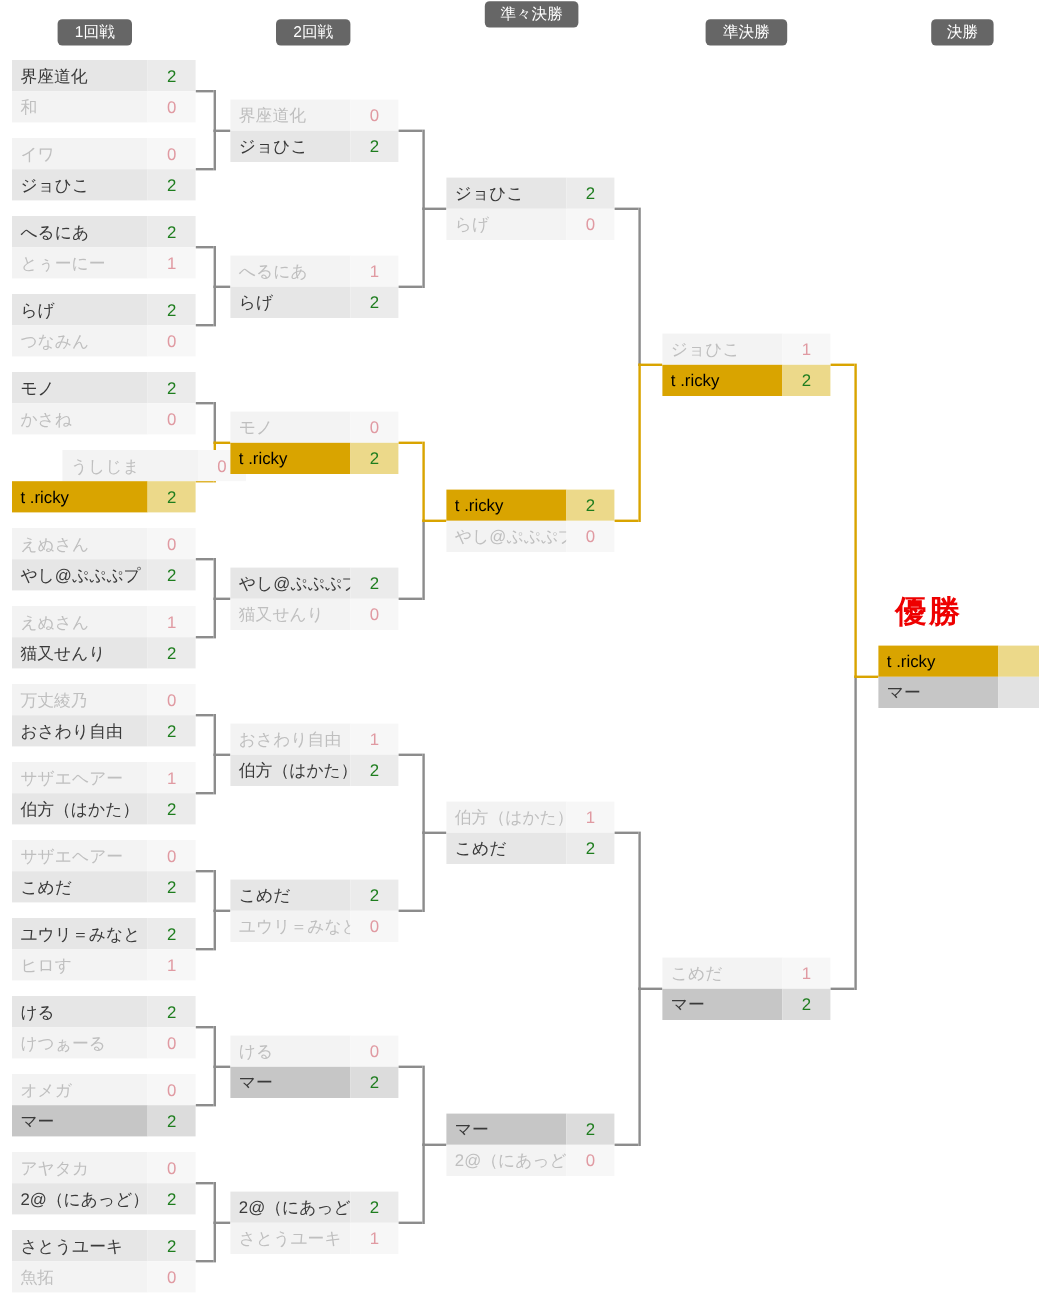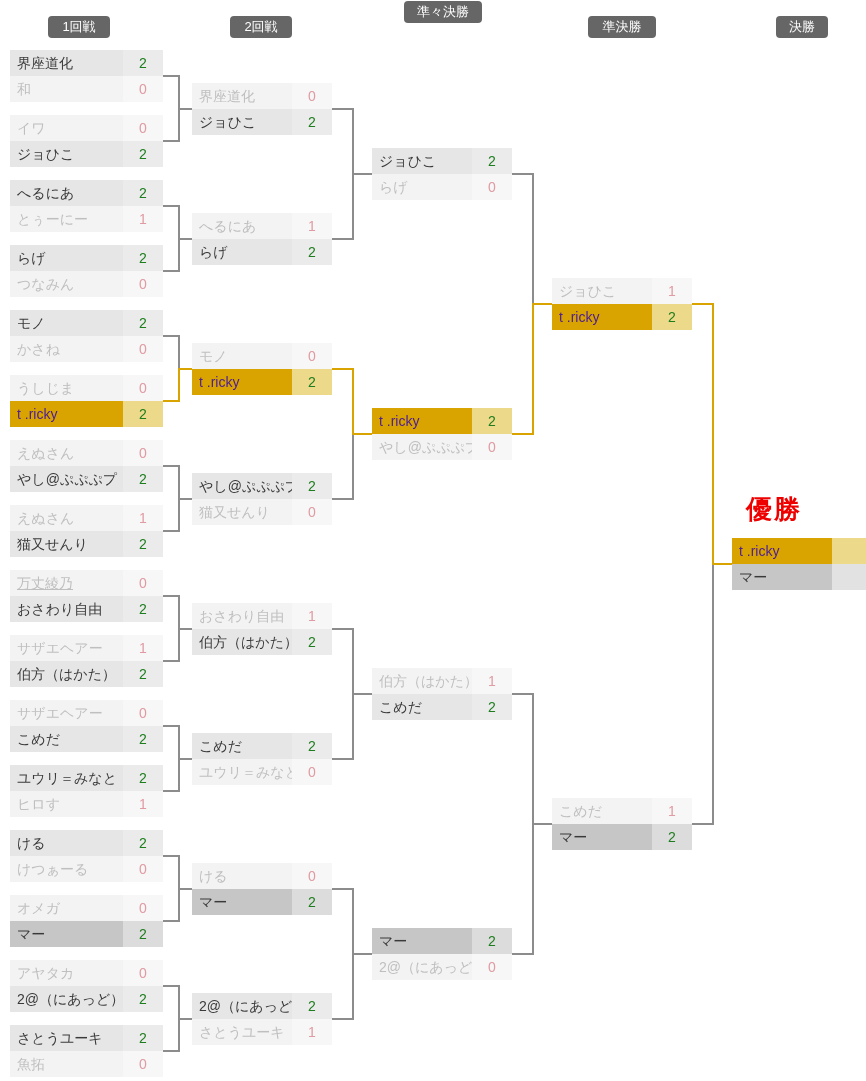--- a/index.html
+++ b/index.html
@@ -66,21 +66,21 @@
     background: #f6f6f6;
     color: #e8a0a8;
   }
   
   .slot.win .nm { background: #e6e6e6; color: #3a3a3a; }
   .slot.win .sc { background: #ebebeb; color: #1e7d1e; }
   
   .slot.lose .nm { background: #f3f3f3; color: #bfbfbf; }
   .slot.lose .sc { background: #f7f7f7; color: #e09aa2; }
   
-  .slot.gold .nm { background: #d9a400; color: #4c1d95; }
+  .slot.gold .nm { background: #d9a400; color: #000000; }
   .slot.gold .sc { background: #ecd98a; color: #1e7d1e; }
   
   .slot.grey .nm { background: #c6c6c6; color: #3a3a3a; }
   .slot.grey .sc { background: #dcdcdc; color: #1e7d1e; }
   .slot.grey.noscore .sc { background: #e2e2e2; }
   .slot.gold.noscore .sc { background: #ecd98a; }
 
   
   .champ-label {
     position: absolute;
@@ -228,21 +228,21 @@
           <div class="nm" style="width: 113px;">モノ</div>
           <div class="sc" style="width: 40px;">2</div>
         </div>
         <div class="slot lose">
           <div class="nm" style="width: 113px;">かさね</div>
           <div class="sc" style="width: 40px;">0</div>
         </div>
       </div>
       <div class="match" style="left: 10px; top: 375px; width: 153px;">
         <div class="slot lose">
-          <div class="nm" style="width: 113px;">うしじま</div>
+          <div class="nm" style="width: 113px; margin-left: 42px;">うしじま</div>
           <div class="sc" style="width: 40px;">0</div>
         </div>
         <div class="slot gold">
           <div class="nm" style="width: 113px;">t .ricky</div>
           <div class="sc" style="width: 40px;">2</div>
         </div>
       </div>
       <div class="match" style="left: 10px; top: 440px; width: 153px;">
         <div class="slot lose">
           <div class="nm" style="width: 113px;">えぬさん</div>
@@ -258,21 +258,21 @@
           <div class="nm" style="width: 113px;">えぬさん</div>
           <div class="sc" style="width: 40px;">1</div>
         </div>
         <div class="slot win">
           <div class="nm" style="width: 113px;">猫又せんり</div>
           <div class="sc" style="width: 40px;">2</div>
         </div>
       </div>
       <div class="match" style="left: 10px; top: 570px; width: 153px;">
         <div class="slot lose">
-          <div class="nm" style="width: 113px; text-decoration: underline;">万丈綾乃</div>
+          <div class="nm" style="width: 113px;">万丈綾乃</div>
           <div class="sc" style="width: 40px;">0</div>
         </div>
         <div class="slot win">
           <div class="nm" style="width: 113px;">おさわり自由</div>
           <div class="sc" style="width: 40px;">2</div>
         </div>
       </div>
       <div class="match" style="left: 10px; top: 635px; width: 153px;">
         <div class="slot lose">
           <div class="nm" style="width: 113px;">サザエヘアー</div>

